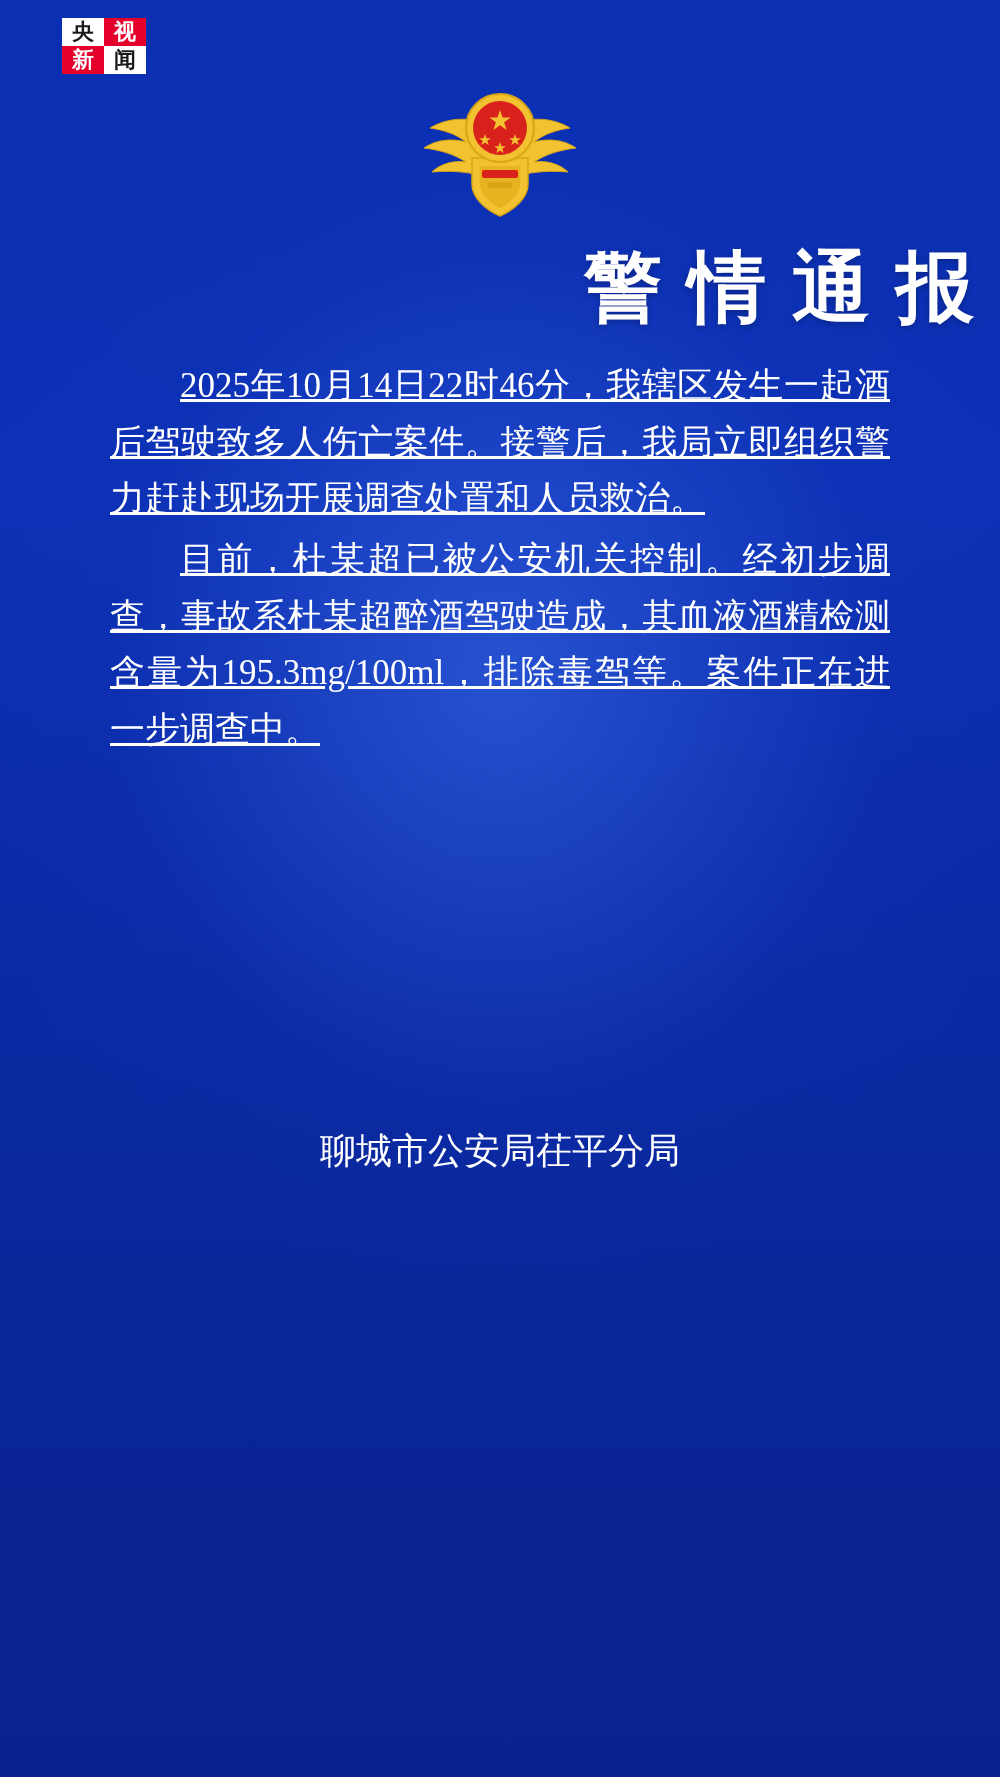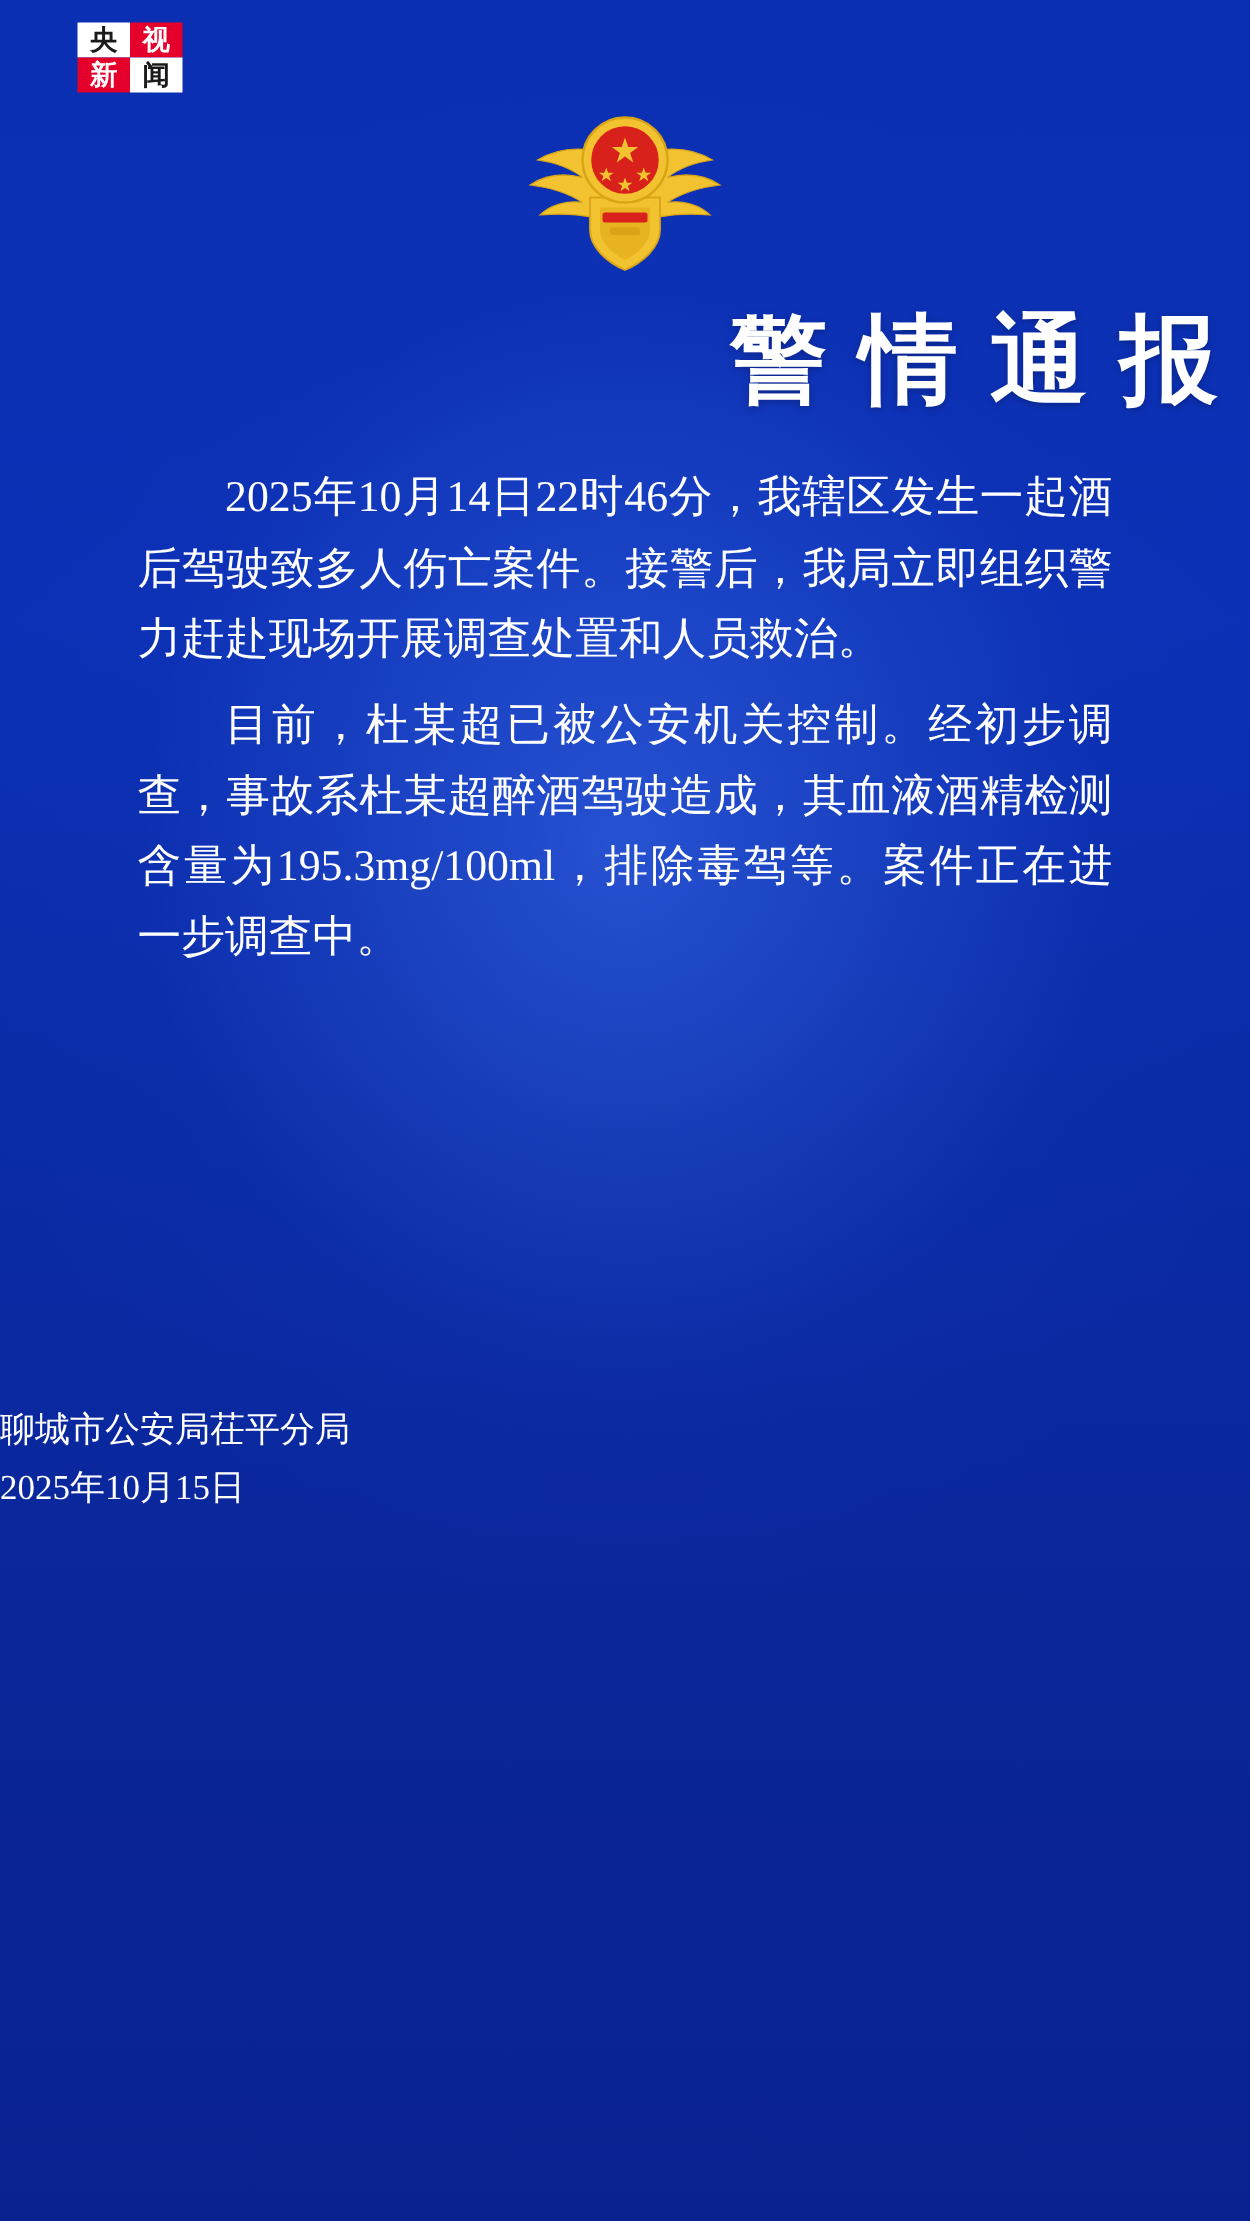--- a/index.html
+++ b/index.html
@@ -81,30 +81,32 @@
     position: absolute;
     top: 358px;
     left: 110px;
     width: 780px;
     font-size: 35px;
     line-height: 1.62;
     text-align: justify;
     text-justify: inter-ideograph;
   }
   .body-text p {
-    margin: 12px 0 4px 0;
+    margin: 0 0 4px 0;
     text-indent: 2em;
+    text-decoration: underline;
   }
 
   .signature {
     position: absolute;
     top: 1122px;
     left: 0;
     right: 0;
-    font-size: 28px;
+    text-align: center;
+    font-size: 36px;
     line-height: 1.65;
   }
   .signature div { margin: 0; }
 </style>
 </head>
 <body>
 
 <div class="poster">
 
   <div class="cctv-logo">
@@ -144,16 +146,15 @@
 
   <div class="title">警情通报</div>
 
   <div class="body-text">
     <p>2025年10月14日22时46分，我辖区发生一起酒后驾驶致多人伤亡案件。接警后，我局立即组织警力赶赴现场开展调查处置和人员救治。</p>
     <p>目前，杜某超已被公安机关控制。经初步调查，事故系杜某超醉酒驾驶造成，其血液酒精检测含量为195.3mg/100ml，排除毒驾等。案件正在进一步调查中。</p>
   </div>
 
   <div class="signature">
     <div>聊城市公安局茌平分局</div>
-    <div>2025年10月15日</div>
   </div>
 
 </div>
 
 </body></html>

